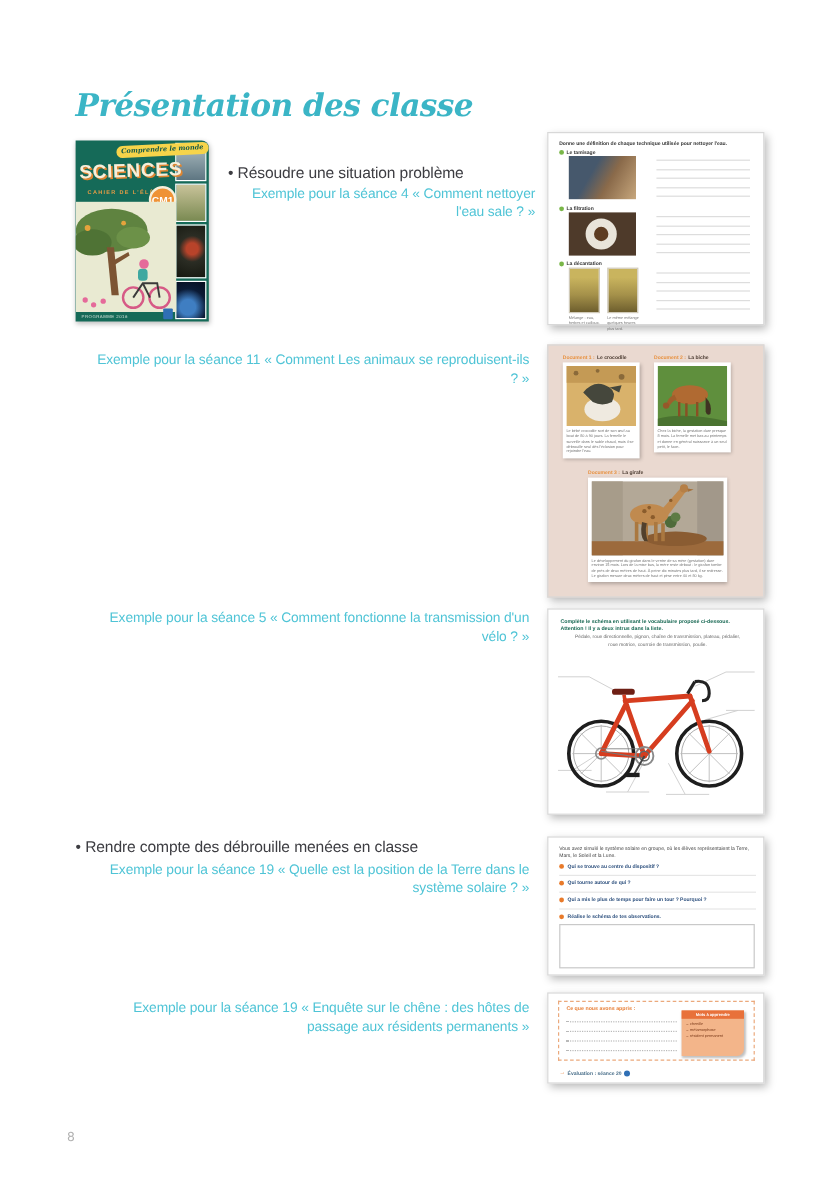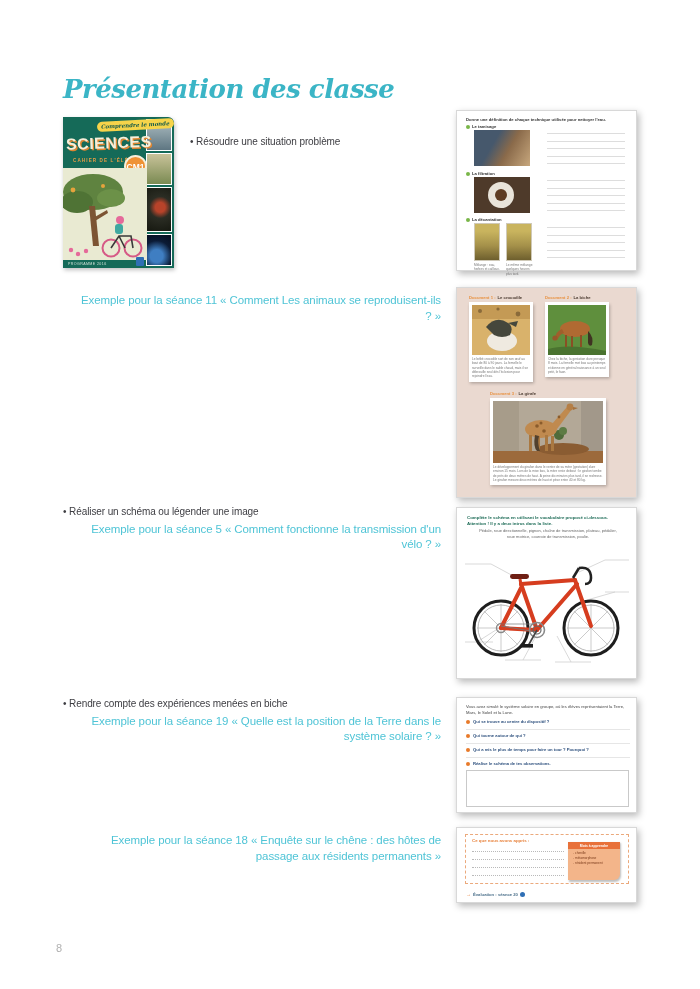--- a/index.html
+++ b/index.html
@@ -29,21 +29,21 @@
   .cm1 { position:absolute; right:27px; top:38px; width:23px; height:23px; border-radius:50%;
          background:#ef9235; border:2px solid #f6efda; color:#fff; font-weight:700; font-size:8.5px;
          display:flex; align-items:center; justify-content:center; }
   .cover-illu { position:absolute; left:0; bottom:8px; width:84px; height:92px; }
   .cover-footer { position:absolute; left:5px; bottom:2px; font-size:3.6px; color:#cfe0d6; letter-spacing:.4px; }
   .cover-logo { position:absolute; right:30px; bottom:2px; width:8px; height:9px; background:#2f6fb5; border-radius:1px; }
 
   
   .intro { position:absolute; left:190px; top:122px; width:256px; font-size:11.5px; line-height:1.38; letter-spacing:-0.1px; }
   .intro b { font-weight:700; }
-  .bullet-line { font-size:10px; line-height:1.35; letter-spacing:-0.1px; color:#3d3d42; }
+  .bullet-line { font-size:13px; line-height:1.35; letter-spacing:-0.1px; color:#3d3d42; }
   .bullet-line::before { content:"•  "; }
   .example { color:#4fc4d6; font-size:11.5px; line-height:1.35; text-align:right; letter-spacing:-0.1px; }
   .intro .bullet-line { margin-top:13px; }
   .intro .example { margin-top:2px; }
   .section { position:absolute; left:63px; width:378px; }
   .s2 { top:290px; } .s3 { top:505px; } .s4 { top:697px; } .s5 { top:830px; }
   .section .example { margin-top:3px;margin-left:12px; }
 
   
   .card { position:absolute; left:456px; width:181px; background:#fff; border:1px solid #d8d8d8;
@@ -150,35 +150,35 @@
       <path d="M48 80 L56 68 L68 68 L70 80 M56 68 L62 80" stroke="#3a3a3a" stroke-width="1.6" fill="none"></path>
       <rect x="52" y="56" width="8" height="10" rx="3" fill="#3fa8a0"></rect>
       <circle cx="57" cy="52" r="4" fill="#e56a9a"></circle>
     </svg>
     <div class="cover-footer">PROGRAMME 2016</div>
     <div class="cover-logo"></div>
   </div>
 
   <div class="intro">
     <div class="bullet-line">Résoudre une situation problème</div>
+    <div class="example">Exemple pour la séance 4 « Comment nettoyer l'eau sale ? »</div>
   </div>
 
   <div class="section s2">
     <div class="example">Exemple pour la séance 11 « Comment Les animaux se reproduisent-ils ? »</div>
   </div>
   <div class="section s3">
-    <div class="bullet-line">Réaliser un schéma ou légender une image</div>
     <div class="example">Exemple pour la séance 5 « Comment fonctionne la transmission d'un vélo ? »</div>
   </div>
   <div class="section s4">
-    <div class="bullet-line">Rendre compte des expériences menées en biche</div>
+    <div class="bullet-line">Rendre compte des débrouille menées en classe</div>
     <div class="example">Exemple pour la séance 19 « Quelle est la position de la Terre dans le système solaire ? »</div>
   </div>
   <div class="section s5">
-    <div class="example">Exemple pour la séance 18 « Enquête sur le chêne : des hôtes de passage aux résidents permanents »</div>
+    <div class="example">Exemple pour la séance 19 « Enquête sur le chêne : des hôtes de passage aux résidents permanents »</div>
   </div>
 
   <div class="card t1">
     <div class="t1-instr micro-b">Donne une définition de chaque technique utilisée pour nettoyer l'eau.</div>
     <div class="ws-label" style="left:9px; top:13px;">
       <span class="gdot"></span>
       <span class="micro-b">Le tamisage</span>
     </div>
     <div class="photo ph-tamisage"></div>
     <div class="ruled" style="top:22px;">

